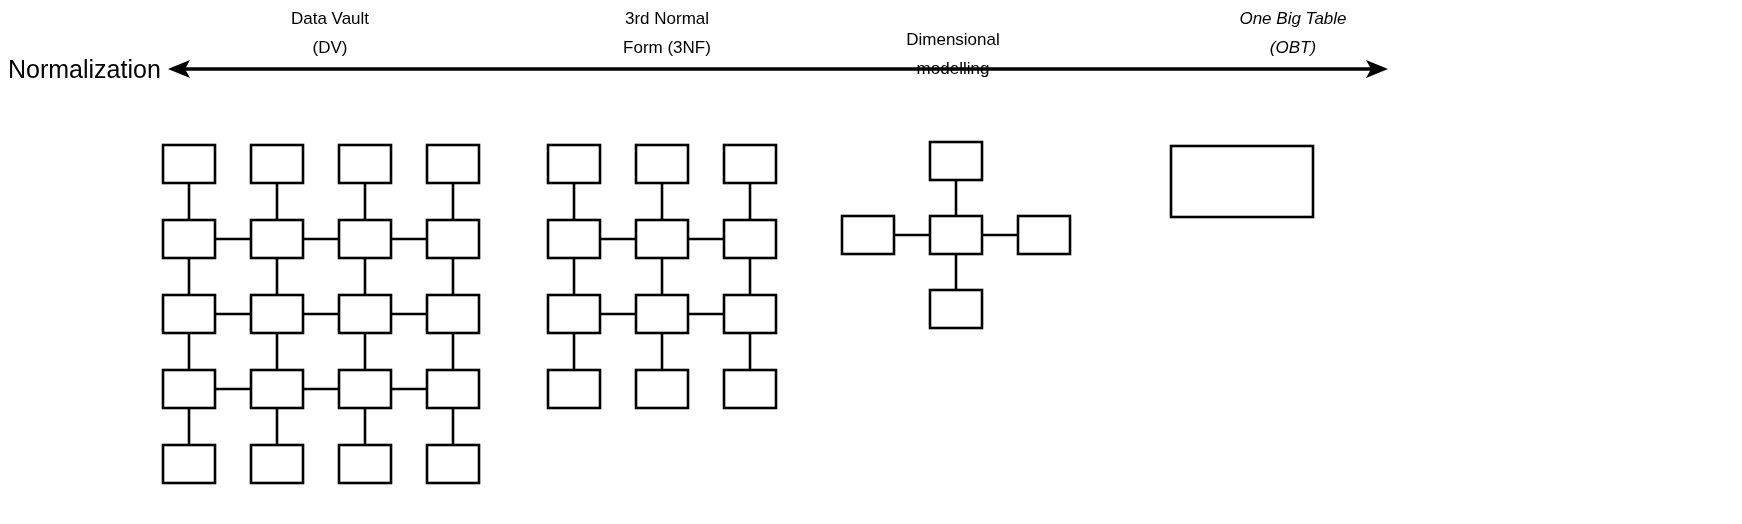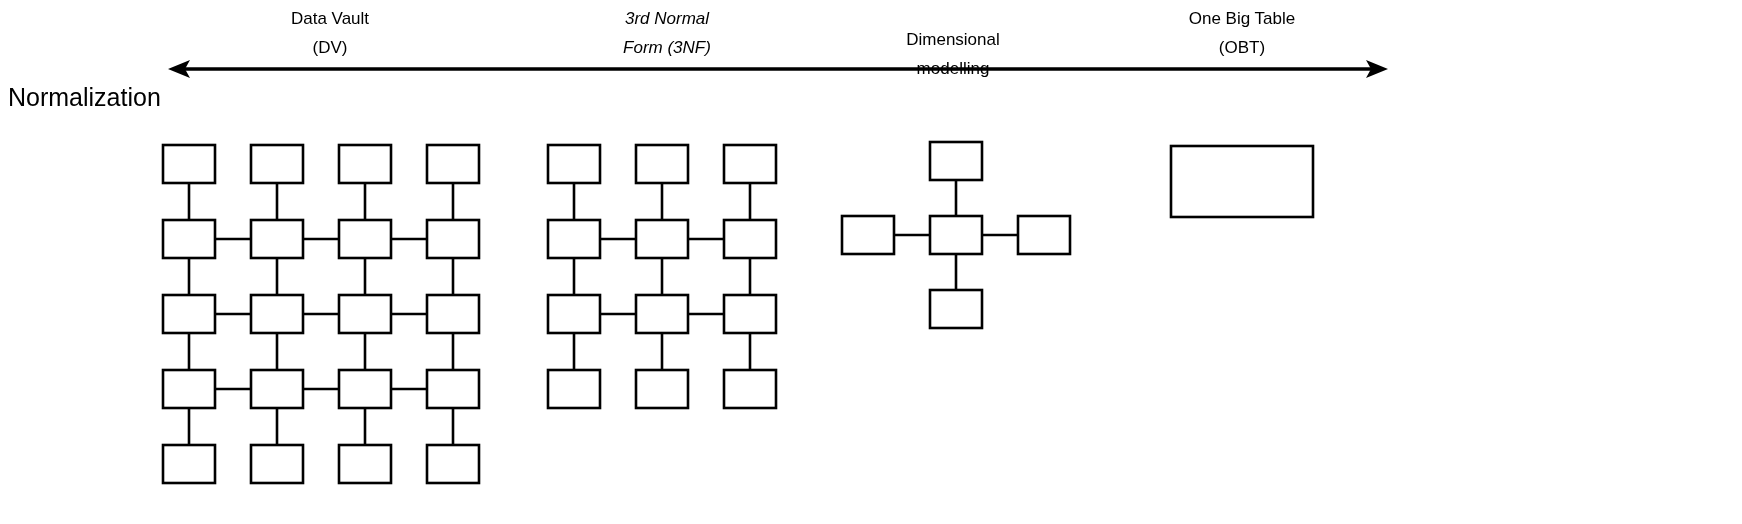--- a/index.html
+++ b/index.html
@@ -19,21 +19,20 @@
     overflow: hidden;
   }
 
   
   .axis-end-label {
     position: absolute;
     font-size: 25px;
     line-height: 29px;
     white-space: nowrap;
     color: #000;
-    margin-top: 28px;
   }
   #label-normalization { left: 8px;  top: 55px; }
   #label-denormalization { left: 1404px; top: 55px; }
 
   .stage-label {
     position: absolute;
     font-size: 17px;
     line-height: 29px;
     text-align: center;
     white-space: pre-line;
@@ -68,25 +67,25 @@
 </head>
 <body>
 
 <div id="canvas">
 
   <div class="axis-end-label" id="label-normalization">Normalization</div>
 
 
   <div class="stage-label" id="stage-label-0" style="top: 4px; left: 180px; width: 300px;">Data Vault
 (DV)</div>
-  <div class="stage-label" id="stage-label-1" style="top: 4px; left: 517px; width: 300px; font-style: italic;">3rd Normal
+  <div class="stage-label" id="stage-label-1" style="top: 4px; left: 517px; width: 300px;">3rd Normal
 Form (3NF)</div>
   <div class="stage-label" id="stage-label-2" style="top: 4px; left: 803px; width: 300px; margin-top: 21px;">Dimensional
 modelling</div>
-  <div class="stage-label" id="stage-label-3" style="top: 4px; left: 1092px; width: 300px;">One Big Table
+  <div class="stage-label" id="stage-label-3" style="top: 4px; left: 1143px; width: 300px; font-style: italic;">One Big Table
 (OBT)</div>
 
   <svg id="arrow-svg" viewBox="0 0 1742 524">
     <g id="arrow-group">
         <line x1="182" y1="69" x2="1374" y2="69" stroke="#000000" stroke-width="3.4"></line>
         <polygon points="168,69 190,60 185,69 190,78" fill="#000000"></polygon>
         <polygon points="1388,69 1366,60 1371,69 1366,78" fill="#000000"></polygon>
       </g>
   </svg>
 

